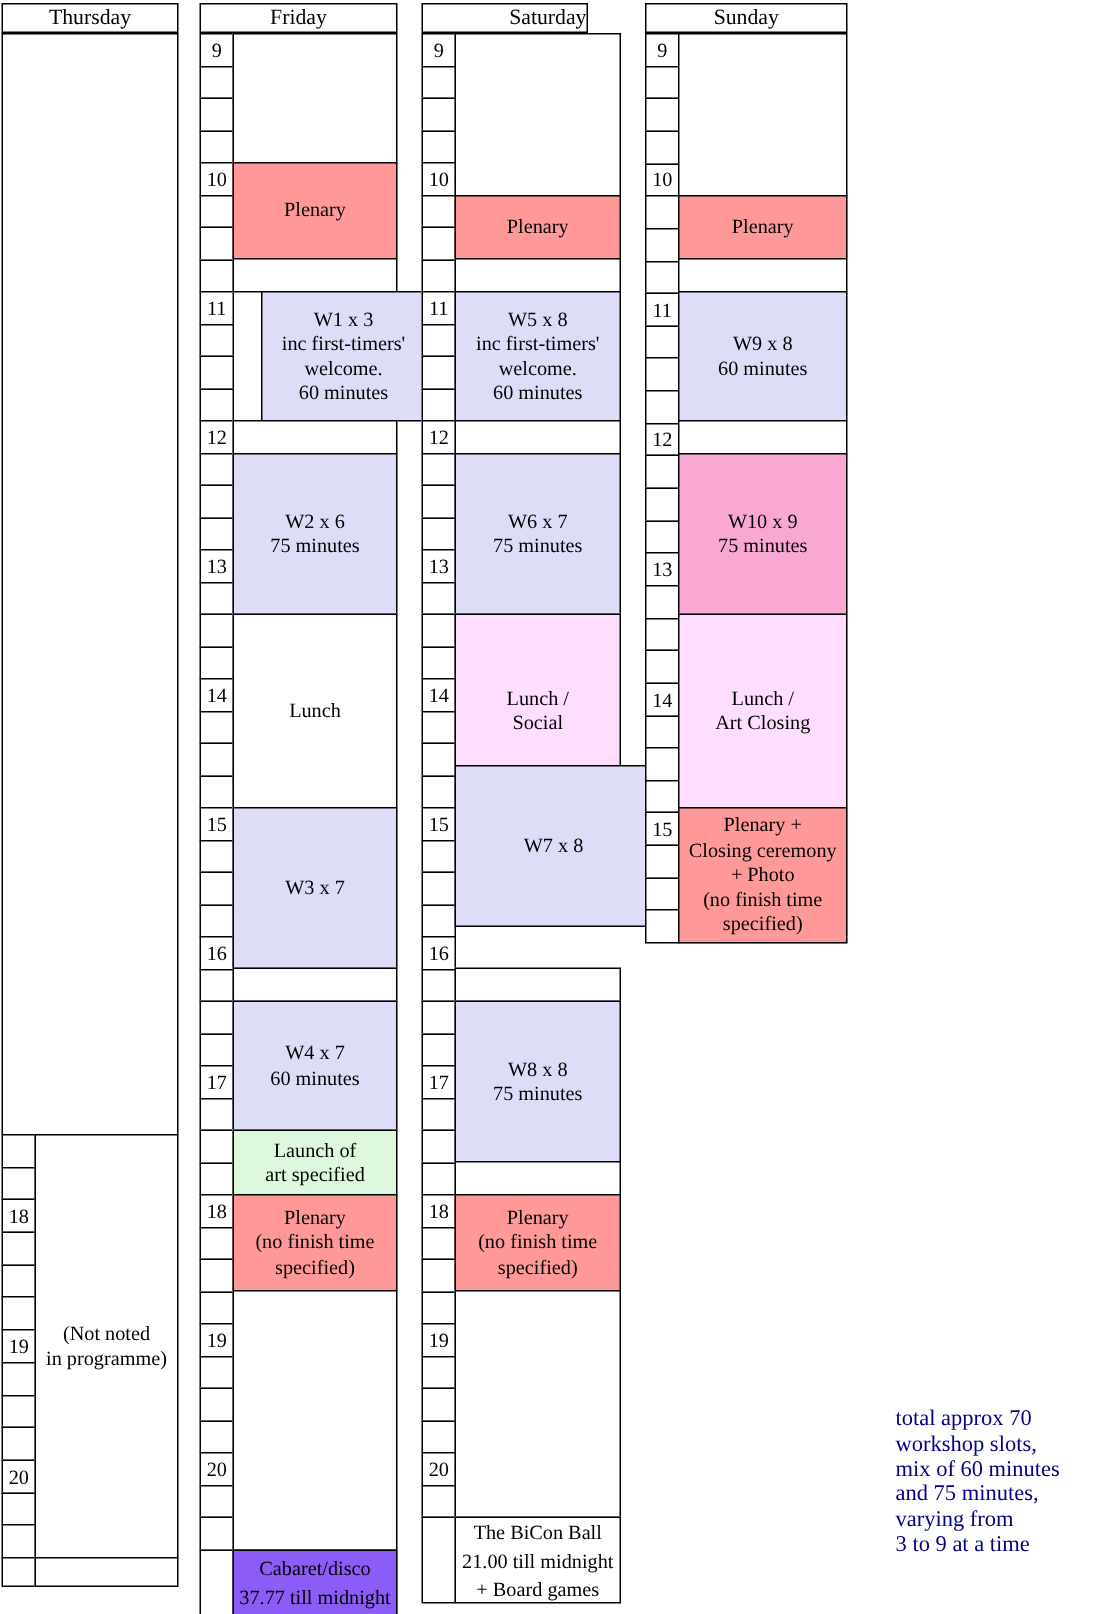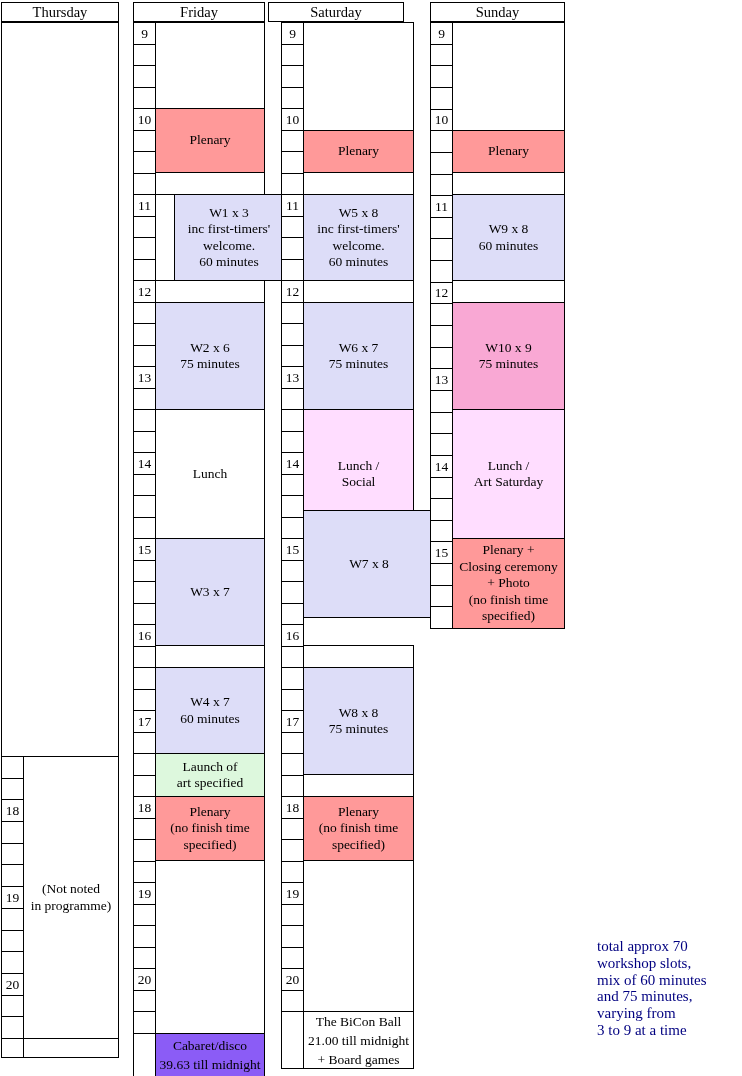--- a/index.html
+++ b/index.html
@@ -158,23 +158,23 @@
         <div>art specified</div>
       </div>
       <div class="cell evt" style="left: 155px; top: 796px; width: 110px; height: 65px; background: rgb(255, 153, 153);">
         <div>Plenary</div>
         <div>(no finish time</div>
         <div>specified)</div>
       </div>
       <div class="cell evt" style="left: 155px; top: 860px; width: 110px; height: 174px; background: rgb(255, 255, 255);"></div>
       <div class="cell evt tight" style="left: 155px; top: 1033px; width: 110px; height: 44px; background: #8b5cf6;">
         <div>Cabaret/disco</div>
-        <div>39.63 till midnight</div>
-      </div>
-      <div class="cell hdr" style="left: 268px; top: 2px; width: 136px; height: 20px;">
+        <div>37.77 till midnight</div>
+      </div>
+      <div class="cell hdr" style="left: 281px; top: 2px; width: 111px; height: 20px; justify-content: flex-end;">
         <span>Saturday</span>
       </div>
       <div class="cell tick" style="left: 281px; top: 22px; width: 23px; height: 23px;">
         <span>9</span>
       </div>
       <div class="cell tick" style="left: 281px; top: 44px; width: 23px; height: 22px;"></div>
       <div class="cell tick" style="left: 281px; top: 65px; width: 23px; height: 23px;"></div>
       <div class="cell tick" style="left: 281px; top: 87px; width: 23px; height: 22px;"></div>
       <div class="cell tick" style="left: 281px; top: 108px; width: 23px; height: 23px;">
         <span>10</span>
@@ -335,21 +335,21 @@
         <div>W9 x 8</div>
         <div>60 minutes</div>
       </div>
       <div class="cell evt" style="left: 452px; top: 280px; width: 113px; height: 23px; background: rgb(255, 255, 255);"></div>
       <div class="cell evt" style="left: 452px; top: 302px; width: 113px; height: 108px; background: #f9a8d4;">
         <div>W10 x 9</div>
         <div>75 minutes</div>
       </div>
       <div class="cell evt" style="left: 452px; top: 409px; width: 113px; height: 130px; background: rgb(255, 221, 255);">
         <div>Lunch /</div>
-        <div>Art Saturday</div>
+        <div>Art Closing</div>
       </div>
       <div class="cell evt" style="left: 452px; top: 538px; width: 113px; height: 91px; background: rgb(255, 153, 153);">
         <div>Plenary +</div>
         <div>Closing ceremony</div>
         <div>+ Photo</div>
         <div>(no finish time</div>
         <div>specified)</div>
       </div>
     </div>
 

